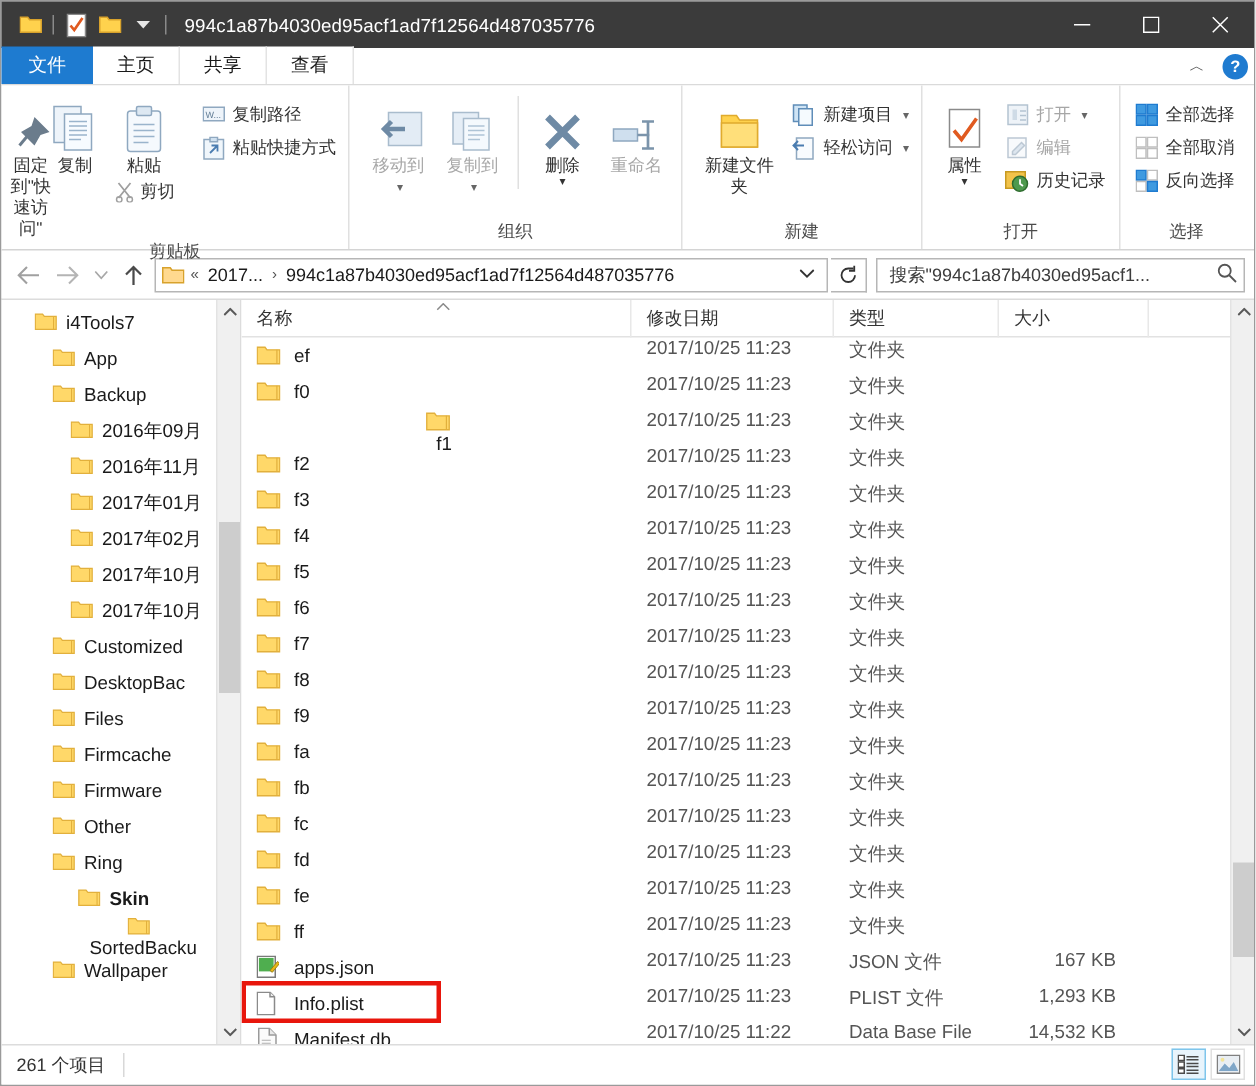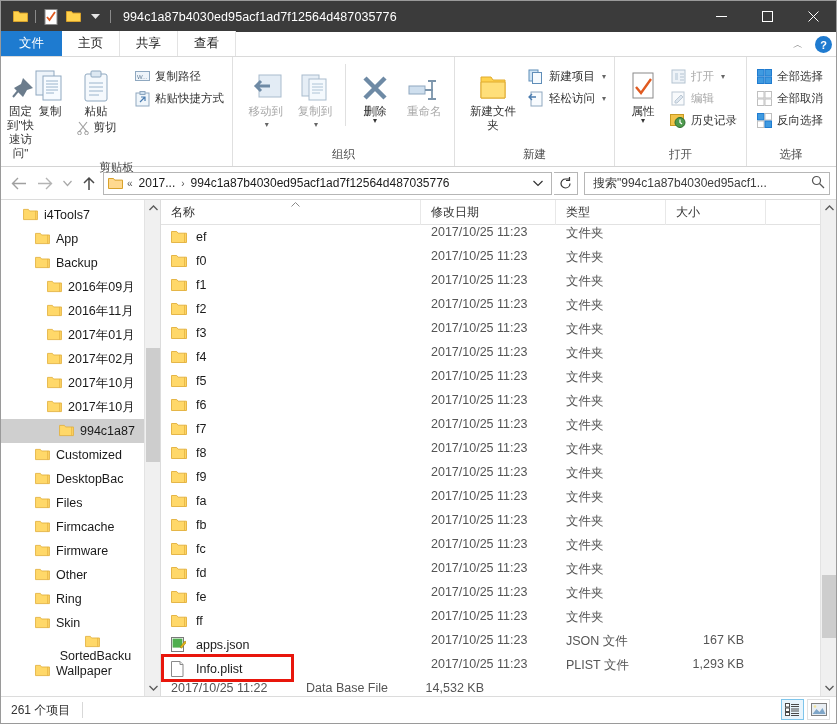--- a/index.html
+++ b/index.html
@@ -702,27 +702,20 @@
               </svg></span>
             <span>2017年10月</span>
           </div>
           <div class="tnode" style="padding-left: 46px;">
             <span class="fi"><svg width="15" height="13" viewBox="0 0 16 14">
                 <path d="M0.5 1.5h5.2l1.3 1.7H15.5v9.3H0.5z" fill="#ffd869" stroke="#e2b03c" stroke-width="0.9"></path>
                 <path d="M13.6 3.2v9.3" stroke="#e2b03c" stroke-width="0.8"></path>
               </svg></span>
             <span>2017年10月</span>
           </div>
-          <div class="tnode sel" style="padding-left: 58px;">
-            <span class="fi"><svg width="15" height="13" viewBox="0 0 16 14">
-                <path d="M0.5 1.5h5.2l1.3 1.7H15.5v9.3H0.5z" fill="#ffd869" stroke="#e2b03c" stroke-width="0.9"></path>
-                <path d="M13.6 3.2v9.3" stroke="#e2b03c" stroke-width="0.8"></path>
-              </svg></span>
-            <span>994c1a87</span>
-          </div>
           <div class="tnode" style="padding-left: 34px;">
             <span class="fi"><svg width="15" height="13" viewBox="0 0 16 14">
                 <path d="M0.5 1.5h5.2l1.3 1.7H15.5v9.3H0.5z" fill="#ffd869" stroke="#e2b03c" stroke-width="0.9"></path>
                 <path d="M13.6 3.2v9.3" stroke="#e2b03c" stroke-width="0.8"></path>
               </svg></span>
             <span>Customized</span>
           </div>
           <div class="tnode" style="padding-left: 34px;">
             <span class="fi"><svg width="15" height="13" viewBox="0 0 16 14">
                 <path d="M0.5 1.5h5.2l1.3 1.7H15.5v9.3H0.5z" fill="#ffd869" stroke="#e2b03c" stroke-width="0.9"></path>
@@ -758,21 +751,21 @@
               </svg></span>
             <span>Other</span>
           </div>
           <div class="tnode" style="padding-left: 34px;">
             <span class="fi"><svg width="15" height="13" viewBox="0 0 16 14">
                 <path d="M0.5 1.5h5.2l1.3 1.7H15.5v9.3H0.5z" fill="#ffd869" stroke="#e2b03c" stroke-width="0.9"></path>
                 <path d="M13.6 3.2v9.3" stroke="#e2b03c" stroke-width="0.8"></path>
               </svg></span>
             <span>Ring</span>
           </div>
-          <div class="tnode" style="padding-left: 34px;">
+          <div class="tnode" style="padding-left: 51px; font-weight: bold;">
             <span class="fi"><svg width="15" height="13" viewBox="0 0 16 14">
                 <path d="M0.5 1.5h5.2l1.3 1.7H15.5v9.3H0.5z" fill="#ffd869" stroke="#e2b03c" stroke-width="0.9"></path>
                 <path d="M13.6 3.2v9.3" stroke="#e2b03c" stroke-width="0.8"></path>
               </svg></span>
             <span>Skin</span>
           </div>
           <div class="tnode" style="padding-left: 34px; flex-direction: column;">
             <span class="fi"><svg width="15" height="13" viewBox="0 0 16 14">
                 <path d="M0.5 1.5h5.2l1.3 1.7H15.5v9.3H0.5z" fill="#ffd869" stroke="#e2b03c" stroke-width="0.9"></path>
                 <path d="M13.6 3.2v9.3" stroke="#e2b03c" stroke-width="0.8"></path>
@@ -843,21 +836,21 @@
                   <path d="M13.6 3.2v9.3" stroke="#e2b03c" stroke-width="0.8"></path>
                 </svg>
               </span>
               <span>f0</span>
             </div>
             <div class="cell-date" style="width: 135px;">2017/10/25 11:23</div>
             <div class="cell-type" style="width: 110px;">文件夹</div>
             <div class="cell-size" style="width: 100px;"></div>
           </div>
           <div class="row">
-            <div class="cell-name" style="width: 260px;">
+            <div class="cell-name" style="width: 260px; flex-direction: column;">
               <span class="ic">
                 <svg width="16" height="14" viewBox="0 0 16 14">
                   <path d="M0.5 1.5h5.2l1.3 1.7H15.5v9.3H0.5z" fill="#ffd869" stroke="#e2b03c" stroke-width="0.9"></path>
                   <path d="M13.6 3.2v9.3" stroke="#e2b03c" stroke-width="0.8"></path>
                 </svg>
               </span>
               <span>f1</span>
             </div>
             <div class="cell-date" style="width: 135px;">2017/10/25 11:23</div>
             <div class="cell-type" style="width: 110px;">文件夹</div>
@@ -1082,20 +1075,30 @@
                   <path d="M9 0.5V3.5h3" fill="#eeeeee" stroke="#8a8a8a"></path>
                 </svg>
               </span>
               <span>Info.plist</span>
             </div>
             <div class="cell-date" style="width: 135px;">2017/10/25 11:23</div>
             <div class="cell-type" style="width: 110px;">PLIST 文件</div>
             <div class="cell-size" style="width: 100px;">1,293 KB</div>
           </div>
           <div class="row">
+            <div class="cell-name" style="width: 260px;">
+              <span class="ic">
+                <svg width="14" height="16" viewBox="0 0 14 16">
+                  <path d="M1.5 0.5h7l4.5 4.5v10H1.5z" fill="#fbfbfb" stroke="#9a9a9a"></path>
+                  <path d="M8.5 0.5V5h4.5" fill="#e8e8e8" stroke="#9a9a9a"></path>
+                  <path d="M3.5 8.5h6M3.5 10.5h6M3.5 12.5h4" stroke="#b0b0b0" stroke-width="0.8"></path>
+                </svg>
+              </span>
+              <span>Manifest.db</span>
+            </div>
             <div class="cell-date" style="width: 135px;">2017/10/25 11:22</div>
             <div class="cell-type" style="width: 110px;">Data Base File</div>
             <div class="cell-size" style="width: 100px;">14,532 KB</div>
           </div>
           <div class="redbox" style="left: 0px; top: 429px; width: 133px; height: 28px;"></div>
         </div>
       <div class="fl-scroll">
         <div class="sb-arrow" style="position:absolute;top:0;left:0;width:16px">
           <svg width="9" height="6" viewBox="0 0 9 6">
               <path d="M0.5 5L4.5 1 8.5 5" stroke="#5a5a5a" stroke-width="1.3" fill="none"></path>

